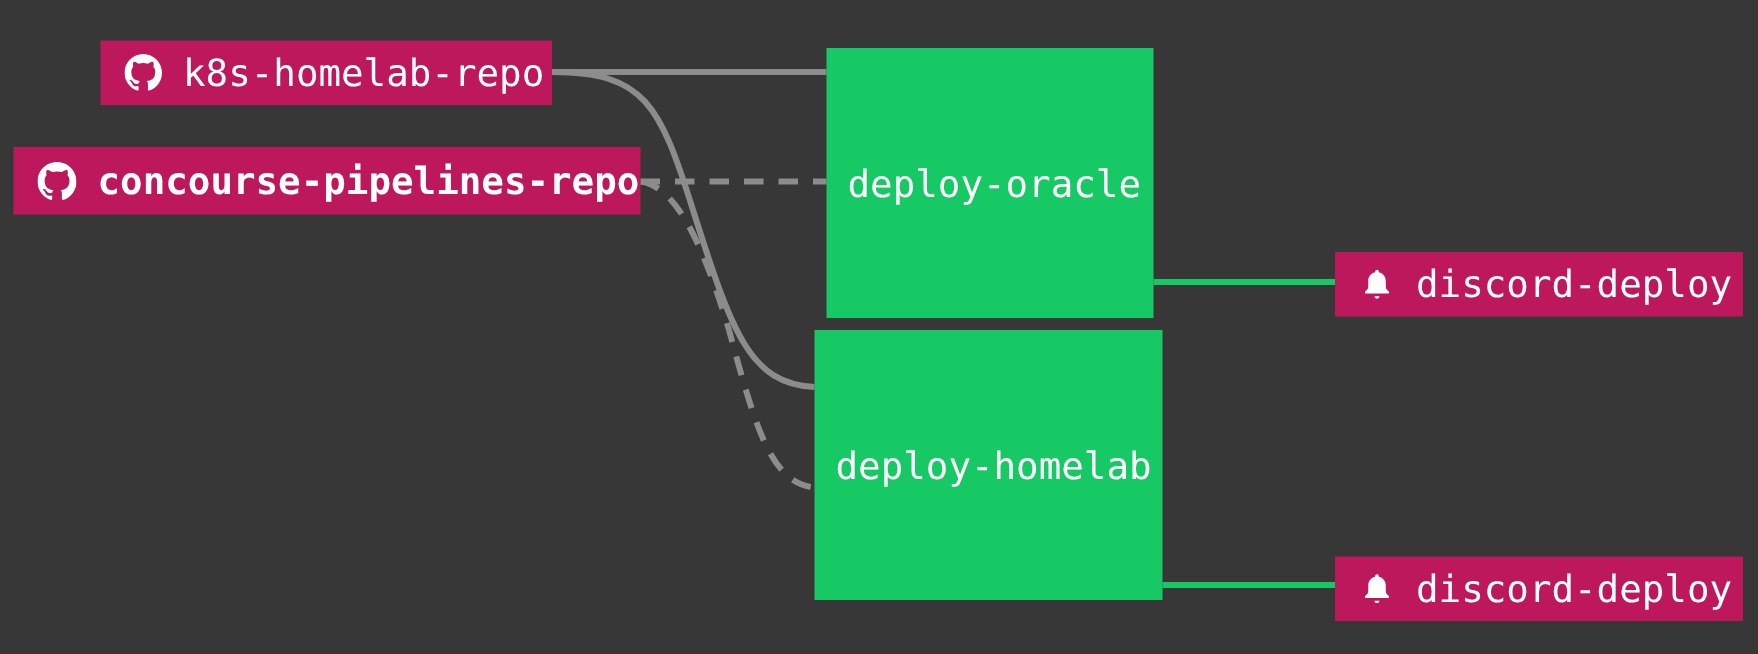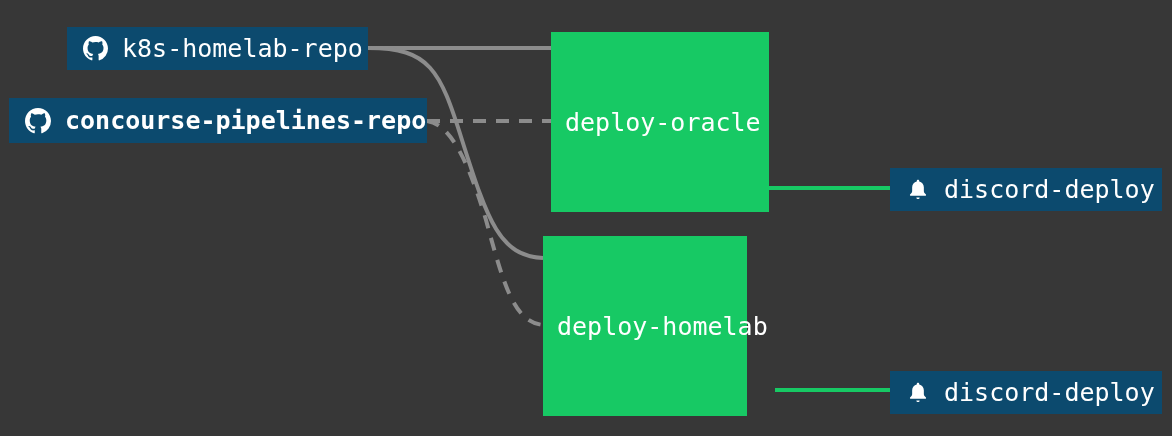--- a/index.html
+++ b/index.html
@@ -24,21 +24,21 @@
     pointer-events: none;
   }
   .node {
     position: absolute;
     box-sizing: border-box;
     display: flex;
     align-items: center;
     white-space: nowrap;
   }
   .resource-node {
-    background: #0c4a6e;
+    background: #be185d;
     padding: 0 16px;
     gap: 14px;
   }
   .resource-label {
     color: #ffffff;
     font-size: 25px;
     letter-spacing: 0px;
     line-height: 1;
   }
   .job-node {
@@ -97,21 +97,21 @@
         0 0 0 16 8c0-4.42-3.58-8-8-8z"></path>
       </svg>
     </span>
     <span class="resource-label">concourse-pipelines-repo</span>
   </div>
 
   <div class="node job-node" style="left:551px; top:32px; width:218px; height:180px;">
     <span class="job-label">deploy-oracle</span>
   </div>
 
-  <div class="node job-node" style="left:543px; top:236px; width:204px; height:180px;">
+  <div class="node job-node" style="left:543px; top:220px; width:232px; height:180px;">
     <span class="job-label">deploy-homelab</span>
   </div>
 
   <div class="node resource-node" style="left:890px; top:168px; width:272px; height:43px;">
     <span class="ico">
       <svg width="24" height="24" viewBox="0 0 16 16" fill="#ffffff">
         <path d="M8 1.2c-.45 0-.82.37-.82.82v.36C5.4 2.76 4.1 4.32 4.1 6.18v2.6c0
         .62-.28 1.2-.76 1.58l-.5.4a.6.6 0 0 0 .37 1.07h9.58a.6.6 0 0 0
         .37-1.07l-.5-.4a2 2 0 0 1-.76-1.58v-2.6c0-1.86-1.3-3.42-3.08-3.8v-.36c0-.45-.37-.82-.82-.82z"></path>
         <path d="M6.9 12.95c0 .6.49 1.1 1.1 1.1s1.1-.5 1.1-1.1z"></path>

